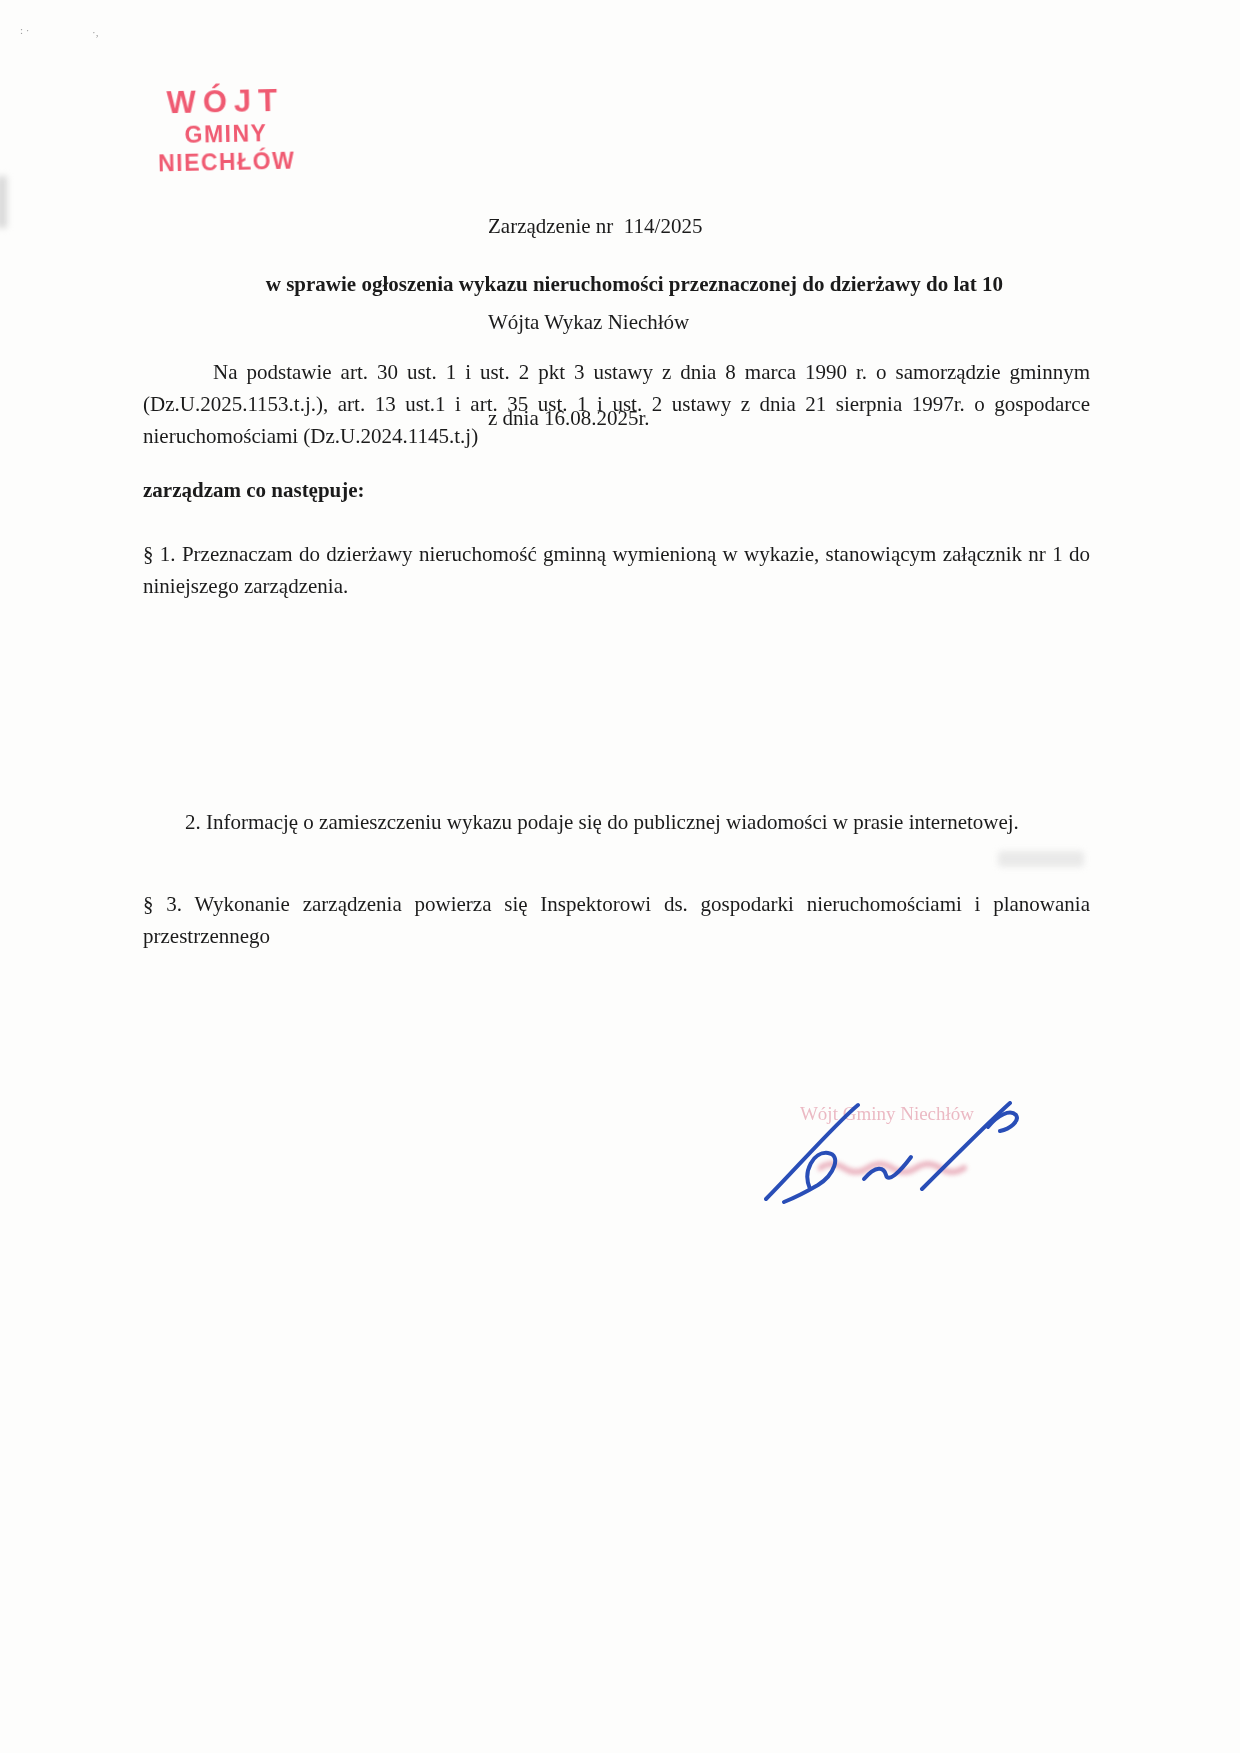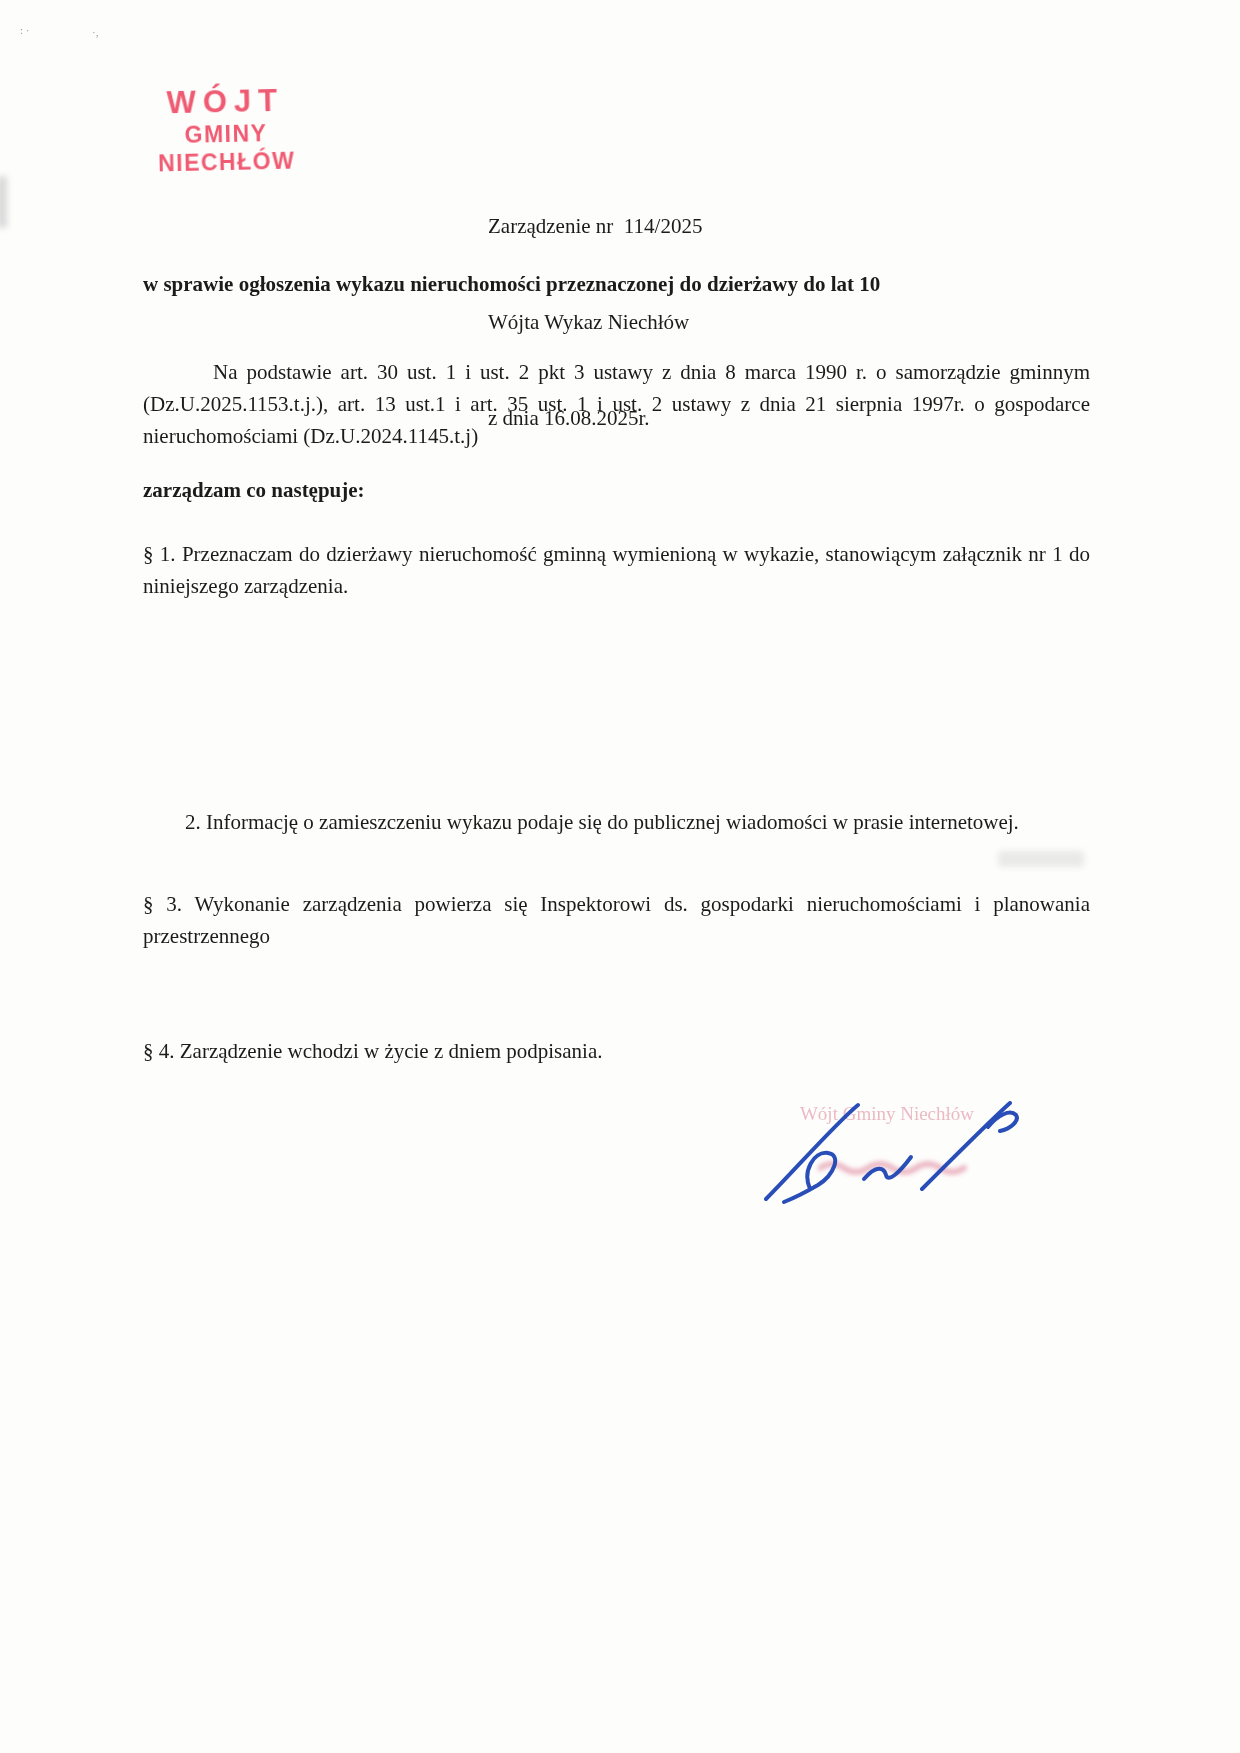--- a/index.html
+++ b/index.html
@@ -27,21 +27,21 @@
   .office-stamp .l2{font-size:23px;font-weight:bold;letter-spacing:1.5px;line-height:28px;margin-top:2px;}
   
   .title-block{
     position:absolute;left:488px;top:146px;
     font-weight:normal;font-size:21px;line-height:32px;
     white-space:pre-wrap;
   }
   
   .subject{
     position:absolute;left:143px;top:272px;width:860px;
-    text-align:left;font-weight:bold;font-size:21px;
+    text-align:right;font-weight:bold;font-size:21px;
   }
   
   .para{
     position:absolute;left:143px;width:947px;
     font-size:21px;line-height:32px;
     text-align:justify;
   }
   .para.indent-lg{text-indent:70px;}
   .para.indent-sm{text-indent:42px;}
   .ordain{
@@ -85,21 +85,20 @@
 
   <div class="subject scan-text">w sprawie ogłoszenia wykazu nieruchomości przeznaczonej do dzierżawy do lat 10</div>
 
   <div class="para indent-lg scan-text" style="top:356px;">Na podstawie art. 30 ust. 1 i ust. 2 pkt 3 ustawy z dnia 8 marca 1990 r. o samorządzie gminnym (Dz.U.2025.1153.t.j.), art. 13 ust.1 i art. 35 ust. 1 i ust. 2 ustawy z dnia 21 sierpnia 1997r. o gospodarce nieruchomościami (Dz.U.2024.1145.t.j)</div>
 
   <div class="ordain scan-text">zarządzam co następuje:</div>
 
   <div class="para scan-text" style="top:538px;">§ 1. Przeznaczam do dzierżawy nieruchomość gminną wymienioną w wykazie, stanowiącym załącznik nr 1 do niniejszego zarządzenia.</div>
   <div class="para indent-sm scan-text" style="top:806px;">2. Informację o zamieszczeniu wykazu podaje się do publicznej wiadomości w prasie internetowej.</div>
   <div class="para scan-text" style="top:888px;font-family:Liberation Serif, serif;">§ 3. Wykonanie zarządzenia powierza się Inspektorowi ds. gospodarki nieruchomościami i planowania przestrzennego</div>
-  <div class="para scan-text" style="top:1035px;">§ 4. Zarządzenie wchodzi w życie z dniem podpisania.</div>
 
   <div class="sig-area">
     <div class="sig-stamp-line">Wójt Gminy Niechłów</div>
     <svg class="sig-name-squiggle" width="150" height="20" viewBox="0 0 150 20">
       <path d="M2,11 Q14,3 26,11 T50,11 T74,11 T98,11 T122,11 T146,11" fill="none" stroke="#e08a9e" stroke-width="6" stroke-linecap="round"></path>
     </svg>
     <svg class="sig-ink" width="280" height="118" viewBox="0 0 280 118">
       <g fill="none" stroke="#1e45b4" stroke-width="4" stroke-linecap="round" stroke-linejoin="round" opacity="0.95">
         <path d="M14,106 C40,80 84,30 106,12"></path>
         <path d="M58,96 C50,78 62,58 76,60 C90,62 82,82 66,92 C54,99 42,105 32,109"></path>

